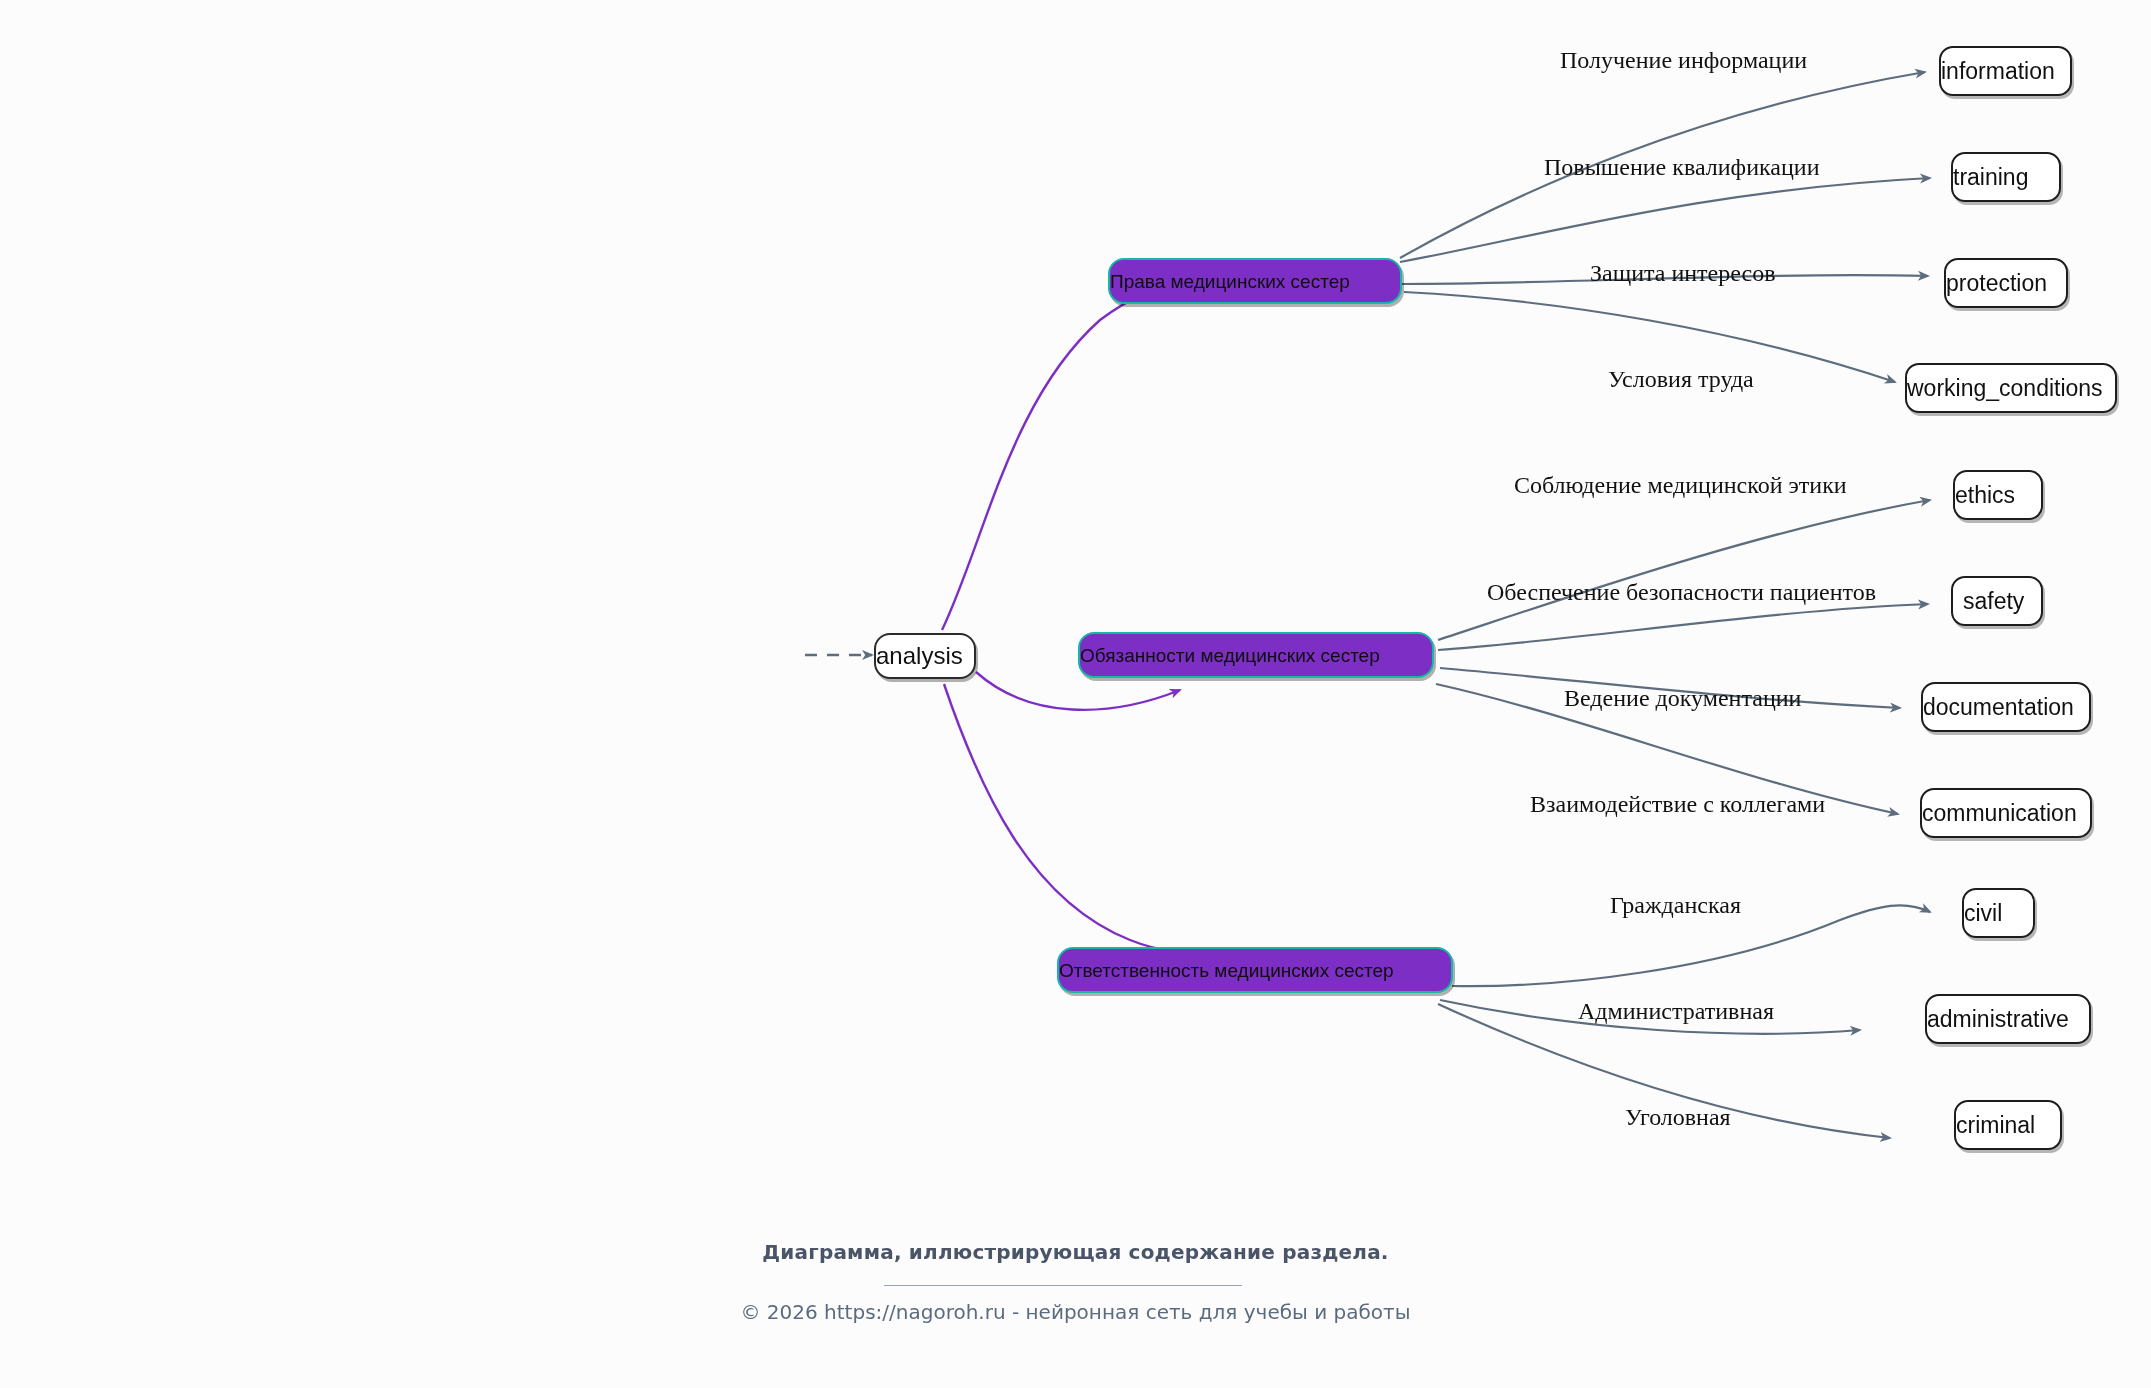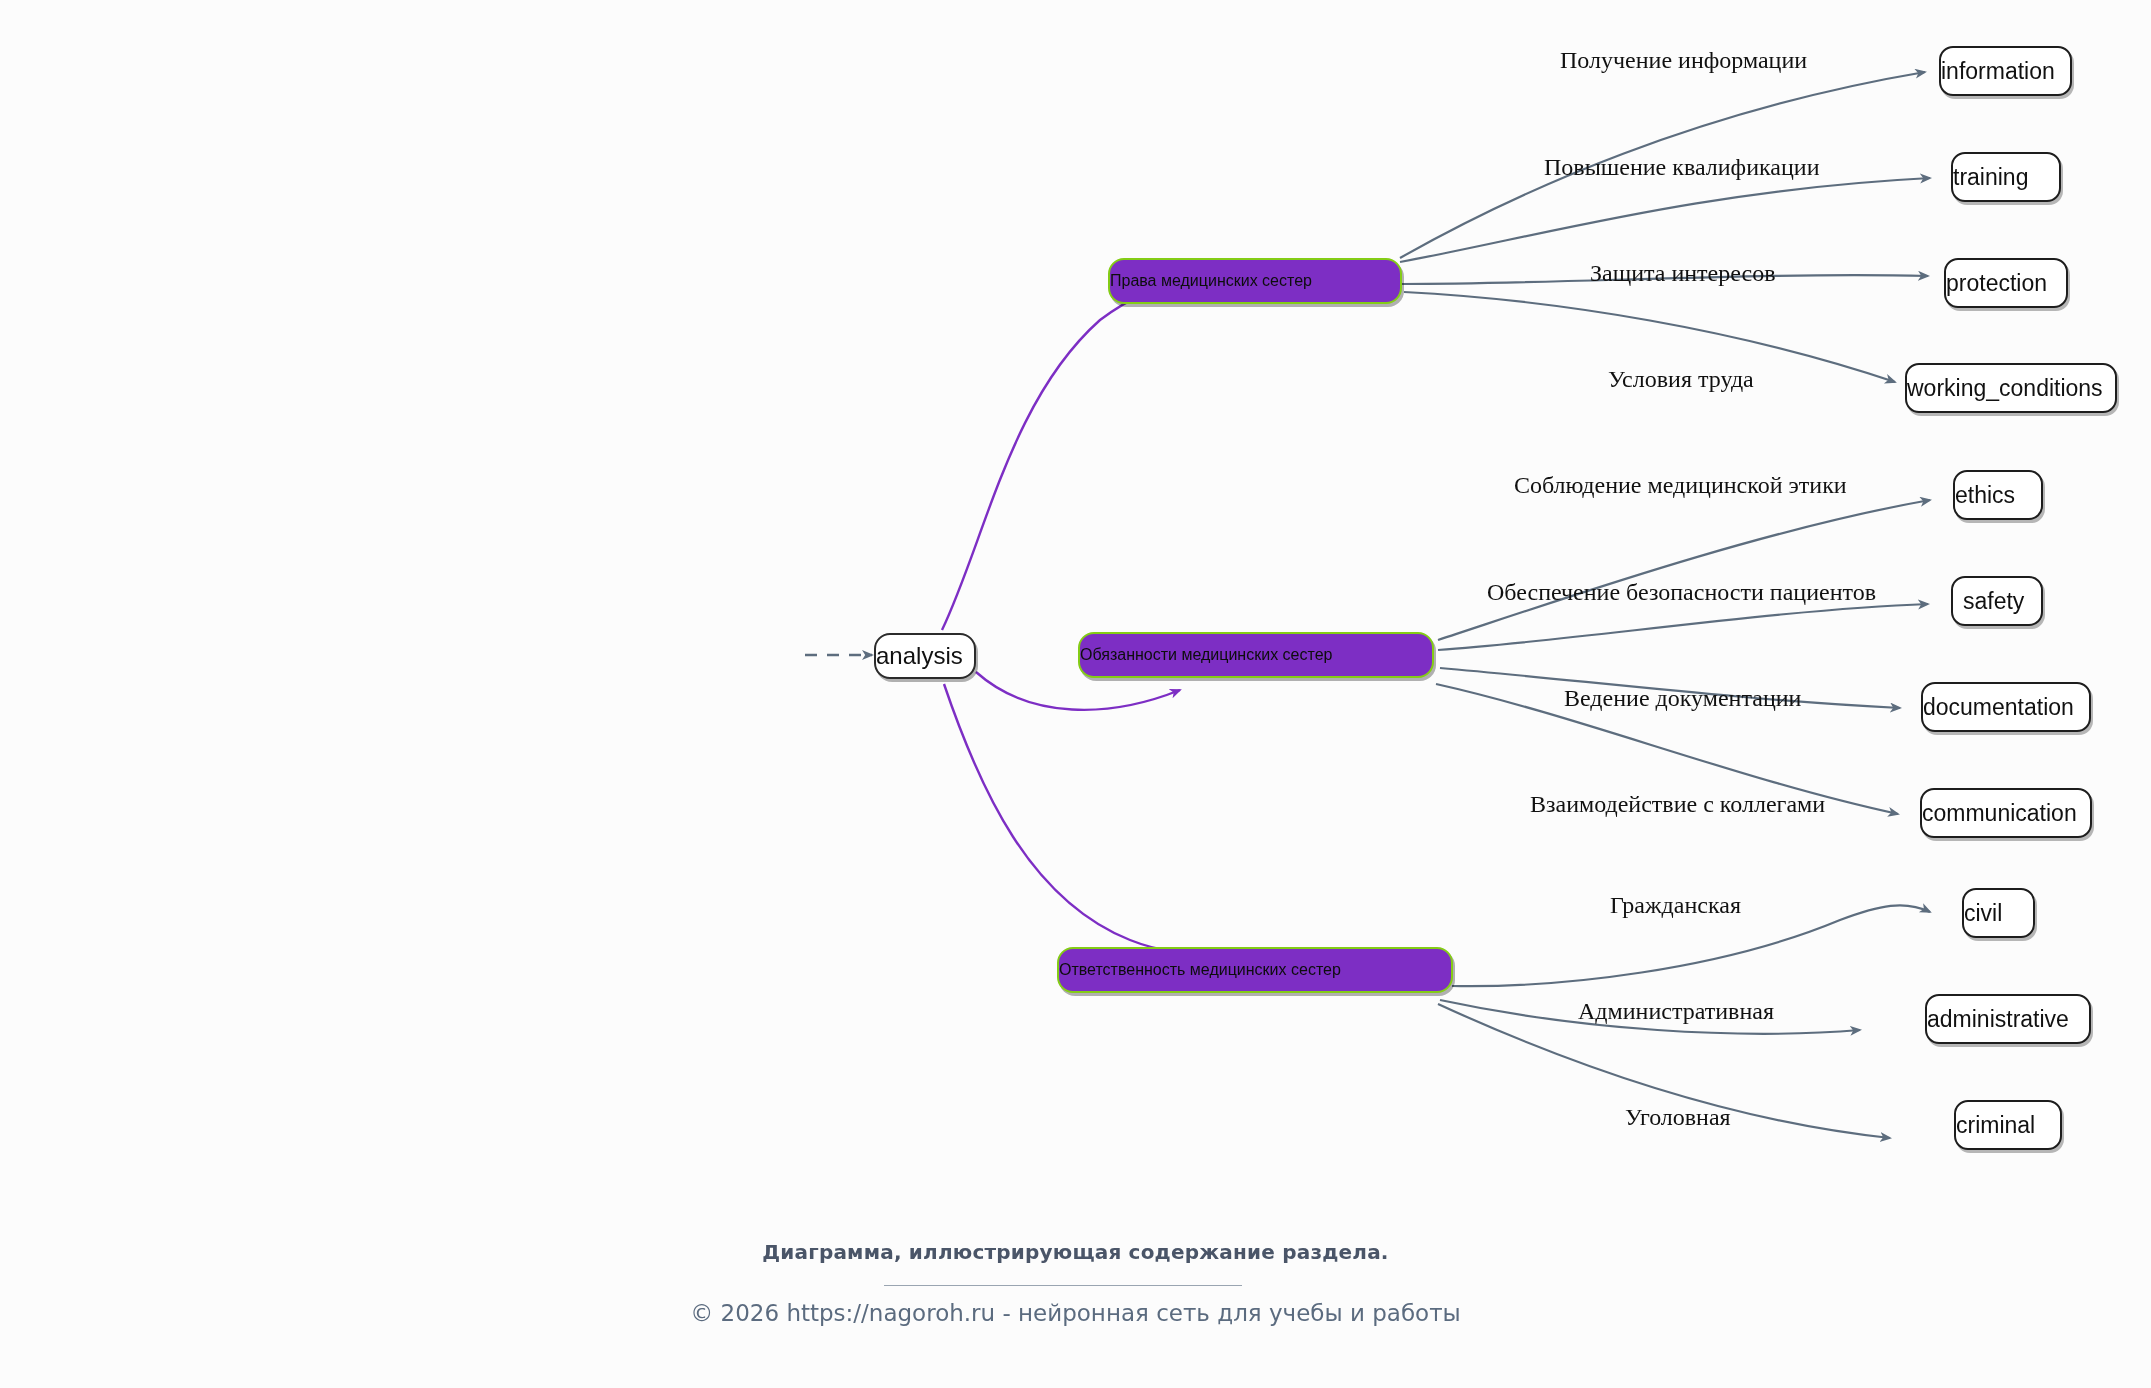--- a/index.html
+++ b/index.html
@@ -49,23 +49,23 @@
     background: #ffffff;
     border: 2px solid #2b2b2b;
     color: #111111;
     font-size: 24px;
     border-radius: 16px;
     box-shadow: 2px 3px 0 rgba(0,0,0,0.30);
   }
   
   .node-branch {
     background: #7d2ec4;
-    border: 2px solid #84cc16;
+    border: 2px solid #14b8a6;
     color: #0d0d0d;
-    font-size: 16px;
+    font-size: 19px;
     border-radius: 16px;
     box-shadow: 2px 3px 0 rgba(0,0,0,0.30);
   }
   
   .node-leaf {
     background: #ffffff;
     border: 2px solid #1d1d1d;
     color: #111111;
     font-size: 23px;
     border-radius: 14px;
@@ -97,21 +97,21 @@
     position: absolute;
     top: 1285px;
     left: 884px;
     width: 358px;
     height: 1px;
     background: #9aa5b1;
   }
   .footer-copy {
     top: 1300px;
     font-family: "DejaVu Sans", "Liberation Sans", sans-serif;
-    font-size: 23px;
+    font-size: 20px;
     color: #5b6b7f;
   }
 </style>
 </head>
 <body>
 
 <div id="canvas">
 
   <svg id="edges" viewBox="0 0 2151 1388" xmlns="http://www.w3.org/2000/svg">
     <defs>

